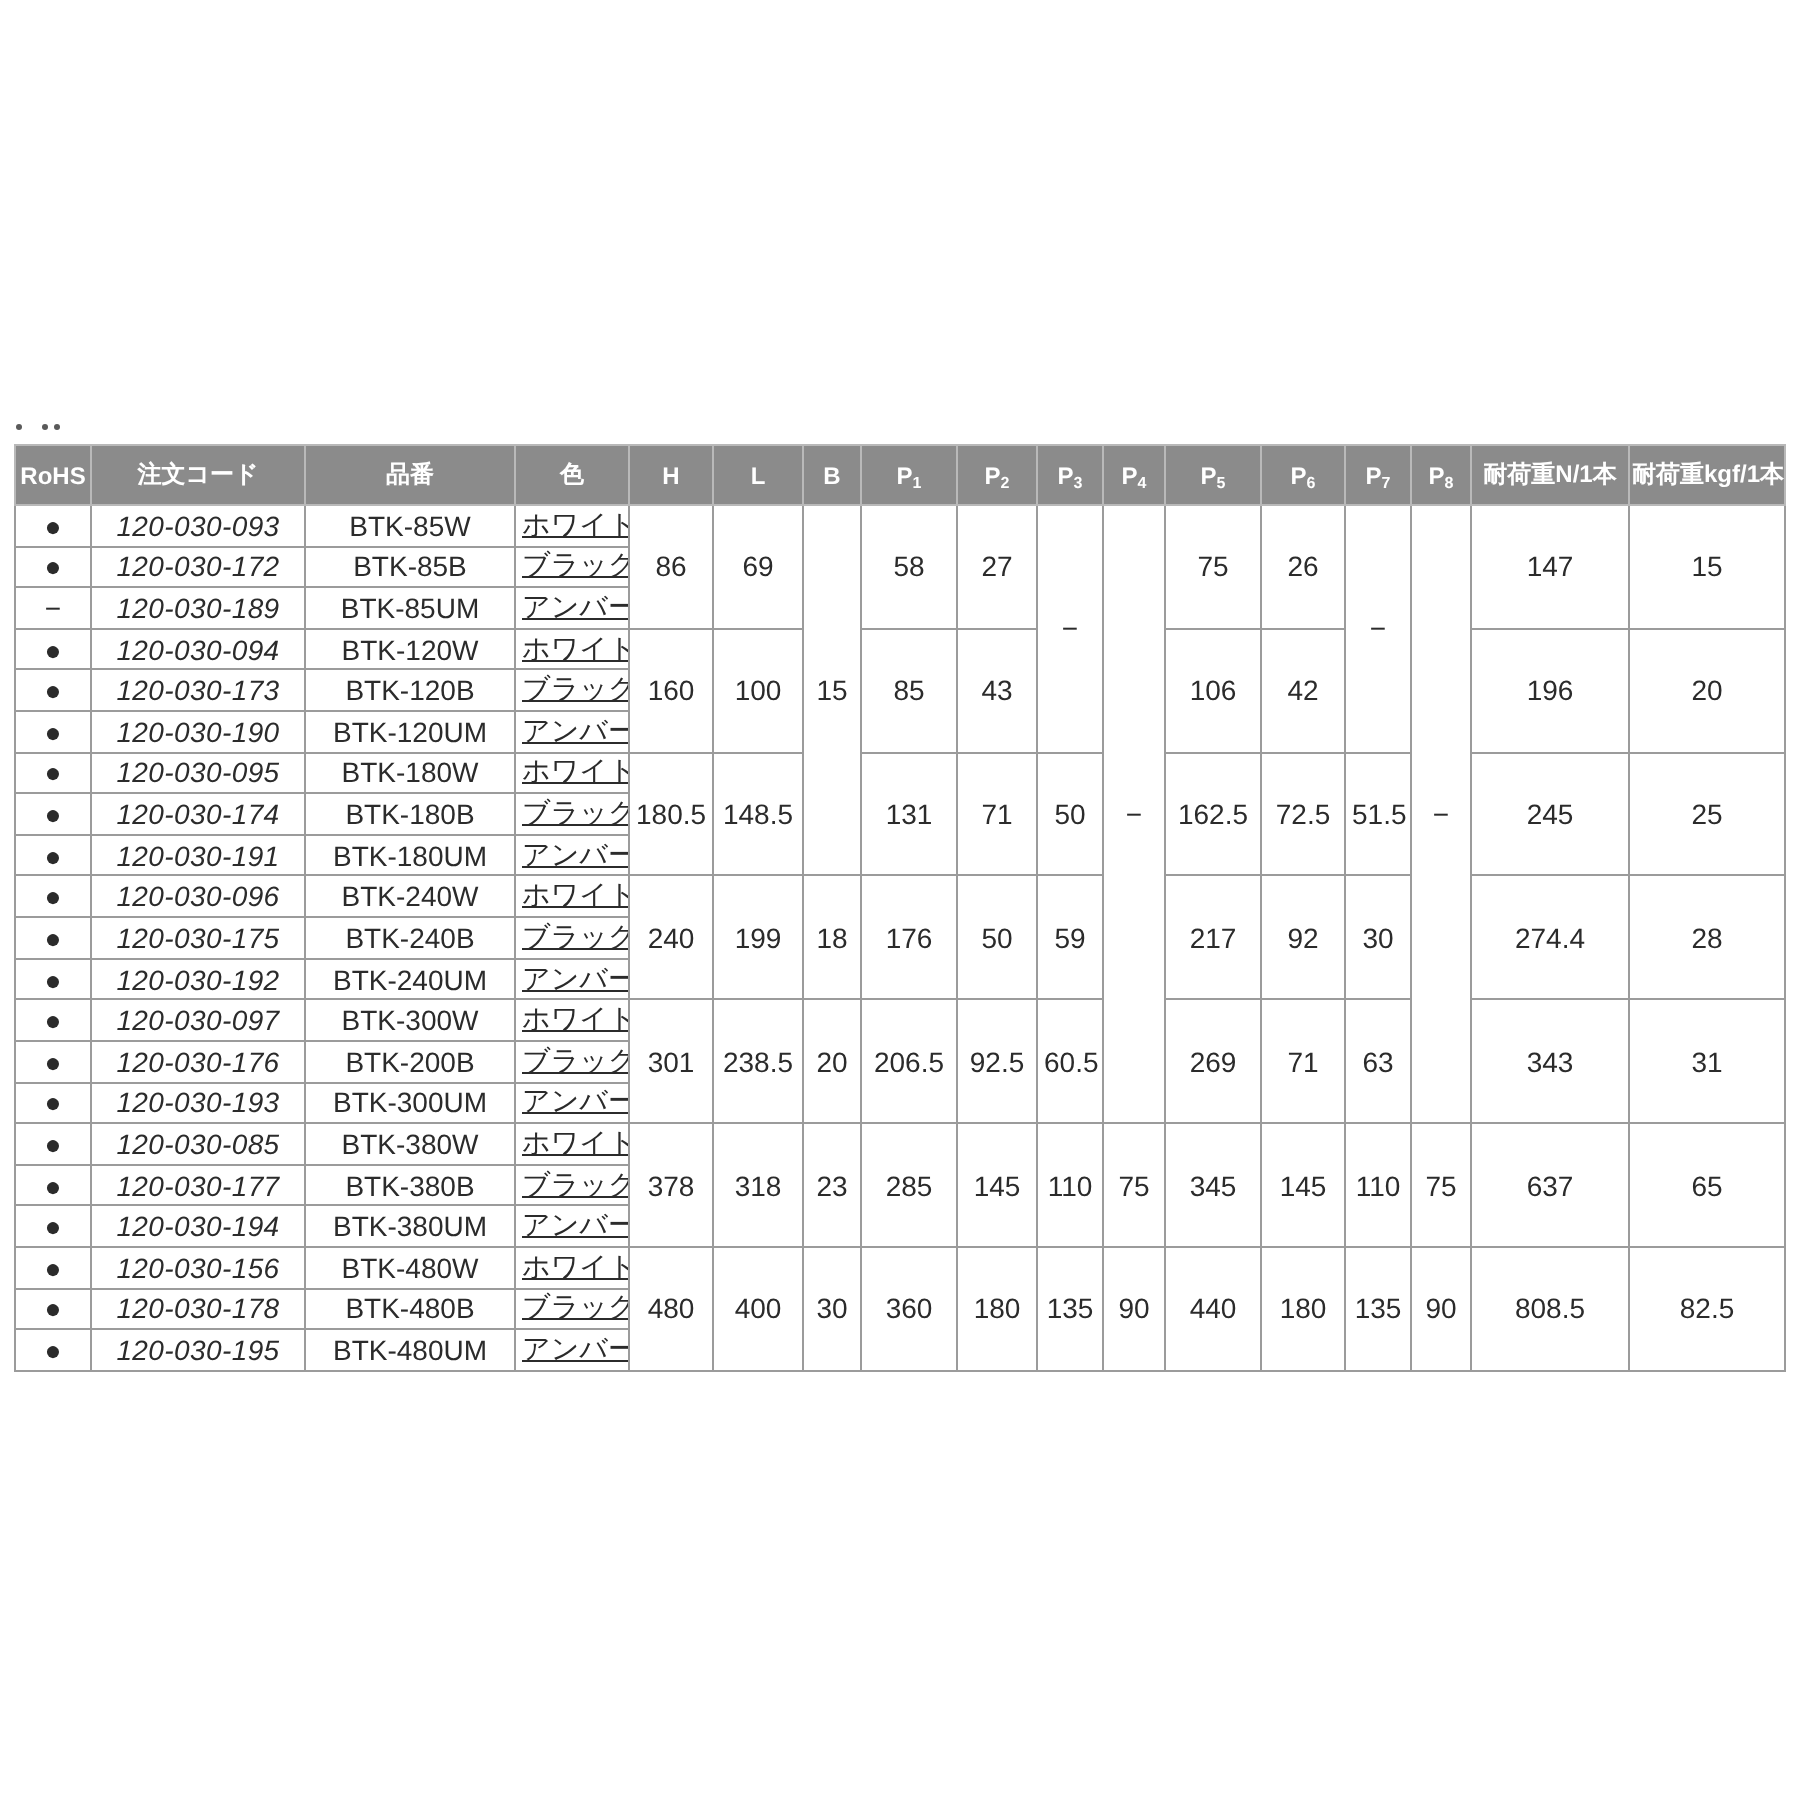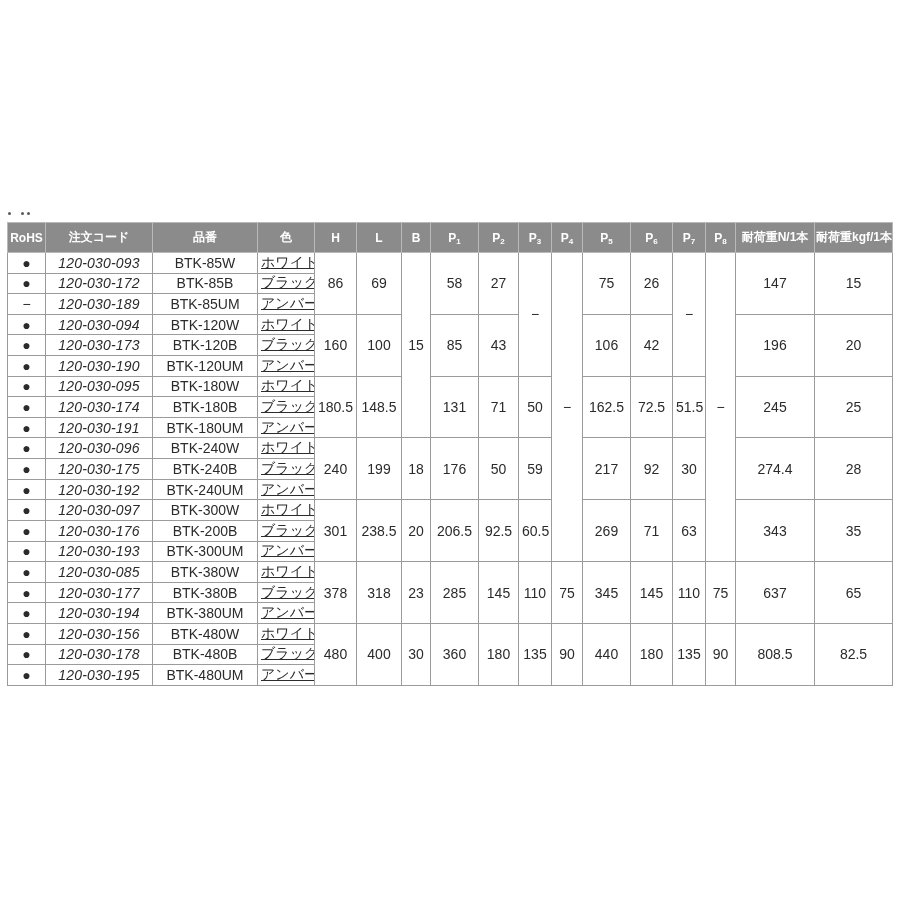--- a/index.html
+++ b/index.html
@@ -253,21 +253,21 @@
           <td class="num-cell" rowspan="3">301</td>
           <td class="num-cell" rowspan="3">238.5</td>
           <td class="num-cell" rowspan="3">20</td>
           <td class="num-cell" rowspan="3">206.5</td>
           <td class="num-cell" rowspan="3">92.5</td>
           <td class="num-cell" rowspan="3">60.5</td>
           <td class="num-cell" rowspan="3">269</td>
           <td class="num-cell" rowspan="3">71</td>
           <td class="num-cell" rowspan="3">63</td>
           <td class="num-cell" rowspan="3">343</td>
-          <td class="num-cell" rowspan="3">35</td>
+          <td class="num-cell" rowspan="3">31</td>
         </tr>
         <tr>
           <td class="rohs-cell">●</td>
           <td class="order-cell">120-030-176</td>
           <td class="part-cell">BTK-200B</td>
           <td class="color-cell">ブラック</td>
         </tr>
         <tr>
           <td class="rohs-cell">●</td>
           <td class="order-cell">120-030-193</td>

